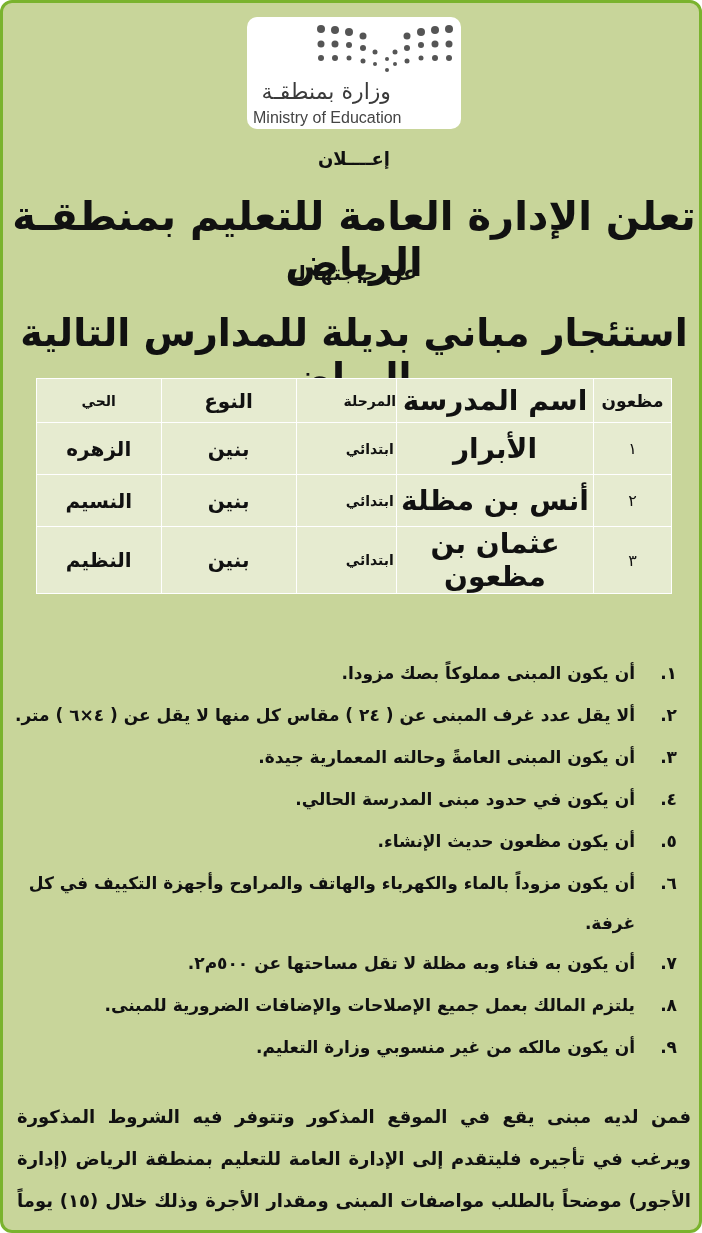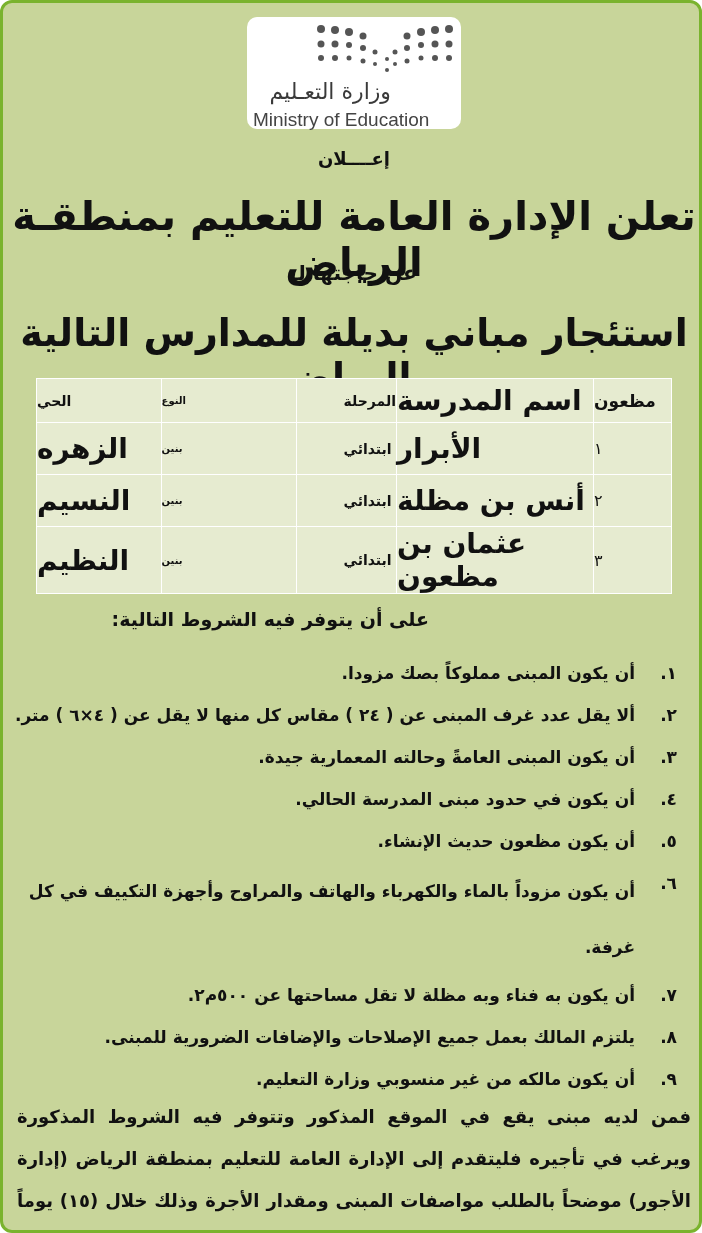--- a/index.html
+++ b/index.html
@@ -15,50 +15,50 @@
       position: absolute; left: 244px; top: 14px; width: 214px; height: 112px;
       background: #ffffff; border-radius: 10px;
     }
     .logo-dots { position: absolute; left: 68px; top: 6px; width: 140px; height: 50px; }
     .logo-ar {
       position: absolute; right: 70px; top: 62px;
       font-family: "DejaVu Sans", sans-serif; font-size: 22px; color: #3a3a3a; direction: rtl;
     }
     .logo-en {
       position: absolute; left: 6px; top: 92px;
-      font-family: "Liberation Sans", sans-serif; font-size: 19px; color: #444;
+      font-family: "Liberation Sans", sans-serif; font-size: 16px; color: #444;
     }
     .center { position: absolute; left: 0; width: 702px; text-align: center; direction: rtl; }
     .announce { top: 145px; font-size: 18px; font-weight: bold; letter-spacing: 2px; }
     .title1 { top: 190px; font-size: 40px; font-weight: bold; }
     .sub { top: 258px; font-size: 20px; font-weight: bold; }
     .title2 { top: 308px; font-size: 38px; font-weight: bold; }
 
     .tbl {
       position: absolute; left: 33px; top: 375px; width: 636px; height: 202px;
       border-collapse: collapse; direction: rtl; background: #e6ebd0;
     }
-    .tbl td, .tbl th { border: 1.5px solid #ffffff; text-align: left; vertical-align: middle; }
+    .tbl td, .tbl th { border: 1.5px solid #ffffff; text-align: center; vertical-align: middle; }
     .tbl th { height: 44px; font-size: 14px; font-weight: bold; }
     .tbl td { height: 52px; }
     .tbl .c-num { width: 78px; font-size: 16px; }
     .tbl .c-name { width: 197px; font-size: 28px; font-weight: bold; }
     .tbl .c-stage { width: 88px; font-size: 14px; font-weight: bold; padding-left: 47px; }
-    .tbl .c-type { width: 135px; font-size: 10px; font-weight: bold; }
-    .tbl .c-dist { font-size: 28px; font-weight: bold; }
+    .tbl .c-type { width: 135px; font-size: 20px; font-weight: bold; }
+    .tbl .c-dist { font-size: 20px; font-weight: bold; }
     .tbl th.c-num { font-size: 17px; }
 
     .cond-title {
       position: absolute; right: 270px; top: 605px; font-size: 19px; font-weight: bold; direction: rtl;
     }
     .conds { position: absolute; right: 22px; top: 650px; width: 668px; direction: rtl; }
     .cond { display: flex; font-size: 17px; font-weight: bold; line-height: 40px; min-height: 42px; }
     .cond .n { width: 42px; flex: 0 0 42px; text-align: right; }
     .cond .t { flex: 1; }
-    .cond.wrap .t { line-height: 56px; }
+    .cond.wrap .t { line-height: 40px; }
     .closing {
       position: absolute; left: 14px; top: 1093px; width: 674px; direction: rtl;
       text-align: justify; text-align-last: center; font-size: 18px; font-weight: bold; line-height: 42px;
     }
   </style>
 </head>
 <body>
 
 <div class="frame">
 
@@ -90,21 +90,21 @@
           <circle cx="106" cy="22" r="3"></circle>
           <circle cx="92" cy="25" r="3"></circle>
           <circle cx="80" cy="29" r="2.5"></circle>
         <circle cx="134" cy="35" r="3"></circle>
           <circle cx="120" cy="35" r="3"></circle>
           <circle cx="106" cy="35" r="2.5"></circle>
           <circle cx="92" cy="38" r="2.5"></circle>
           <circle cx="80" cy="41" r="2"></circle>
       </g>
     </svg>
-    <div class="logo-ar">وزارة التعـليم</div>
+    <div class="logo-ar">وزارة بمنطقـة</div>
     <div class="logo-en">Ministry of Education</div>
   </div>
 
   <div class="center announce">إعــــلان</div>
   <div class="center title1">تعلن الإدارة العامة للتعليم بمنطقـة الرياض</div>
   <div class="center sub">عن حاجتها لـ</div>
   <div class="center title2">استئجار مباني بديلة للمدارس التالية بالرياض</div>
 
   <table class="tbl">
     <tbody>
@@ -132,21 +132,20 @@
     <tr>
       <td class="c-num">٣</td>
       <td class="c-name">عثمان بن مظعون</td>
       <td class="c-stage">ابتدائي</td>
       <td class="c-type">بنين</td>
       <td class="c-dist">النظيم</td>
     </tr>
   </tbody>
     </table>
 
-  <div class="cond-title">على أن يتوفر فيه الشروط التالية:</div>
 
   <div class="conds">
     <div class="cond">
       <span class="n">١.</span>
       <span class="t">أن يكون المبنى مملوكاً بصك مزودا.</span>
     </div>
     <div class="cond">
       <span class="n">٢.</span>
       <span class="t">ألا يقل عدد غرف المبنى عن ( ٢٤ ) مقاس كل منها لا يقل عن ( ٤×٦ ) متر.</span>
     </div>

